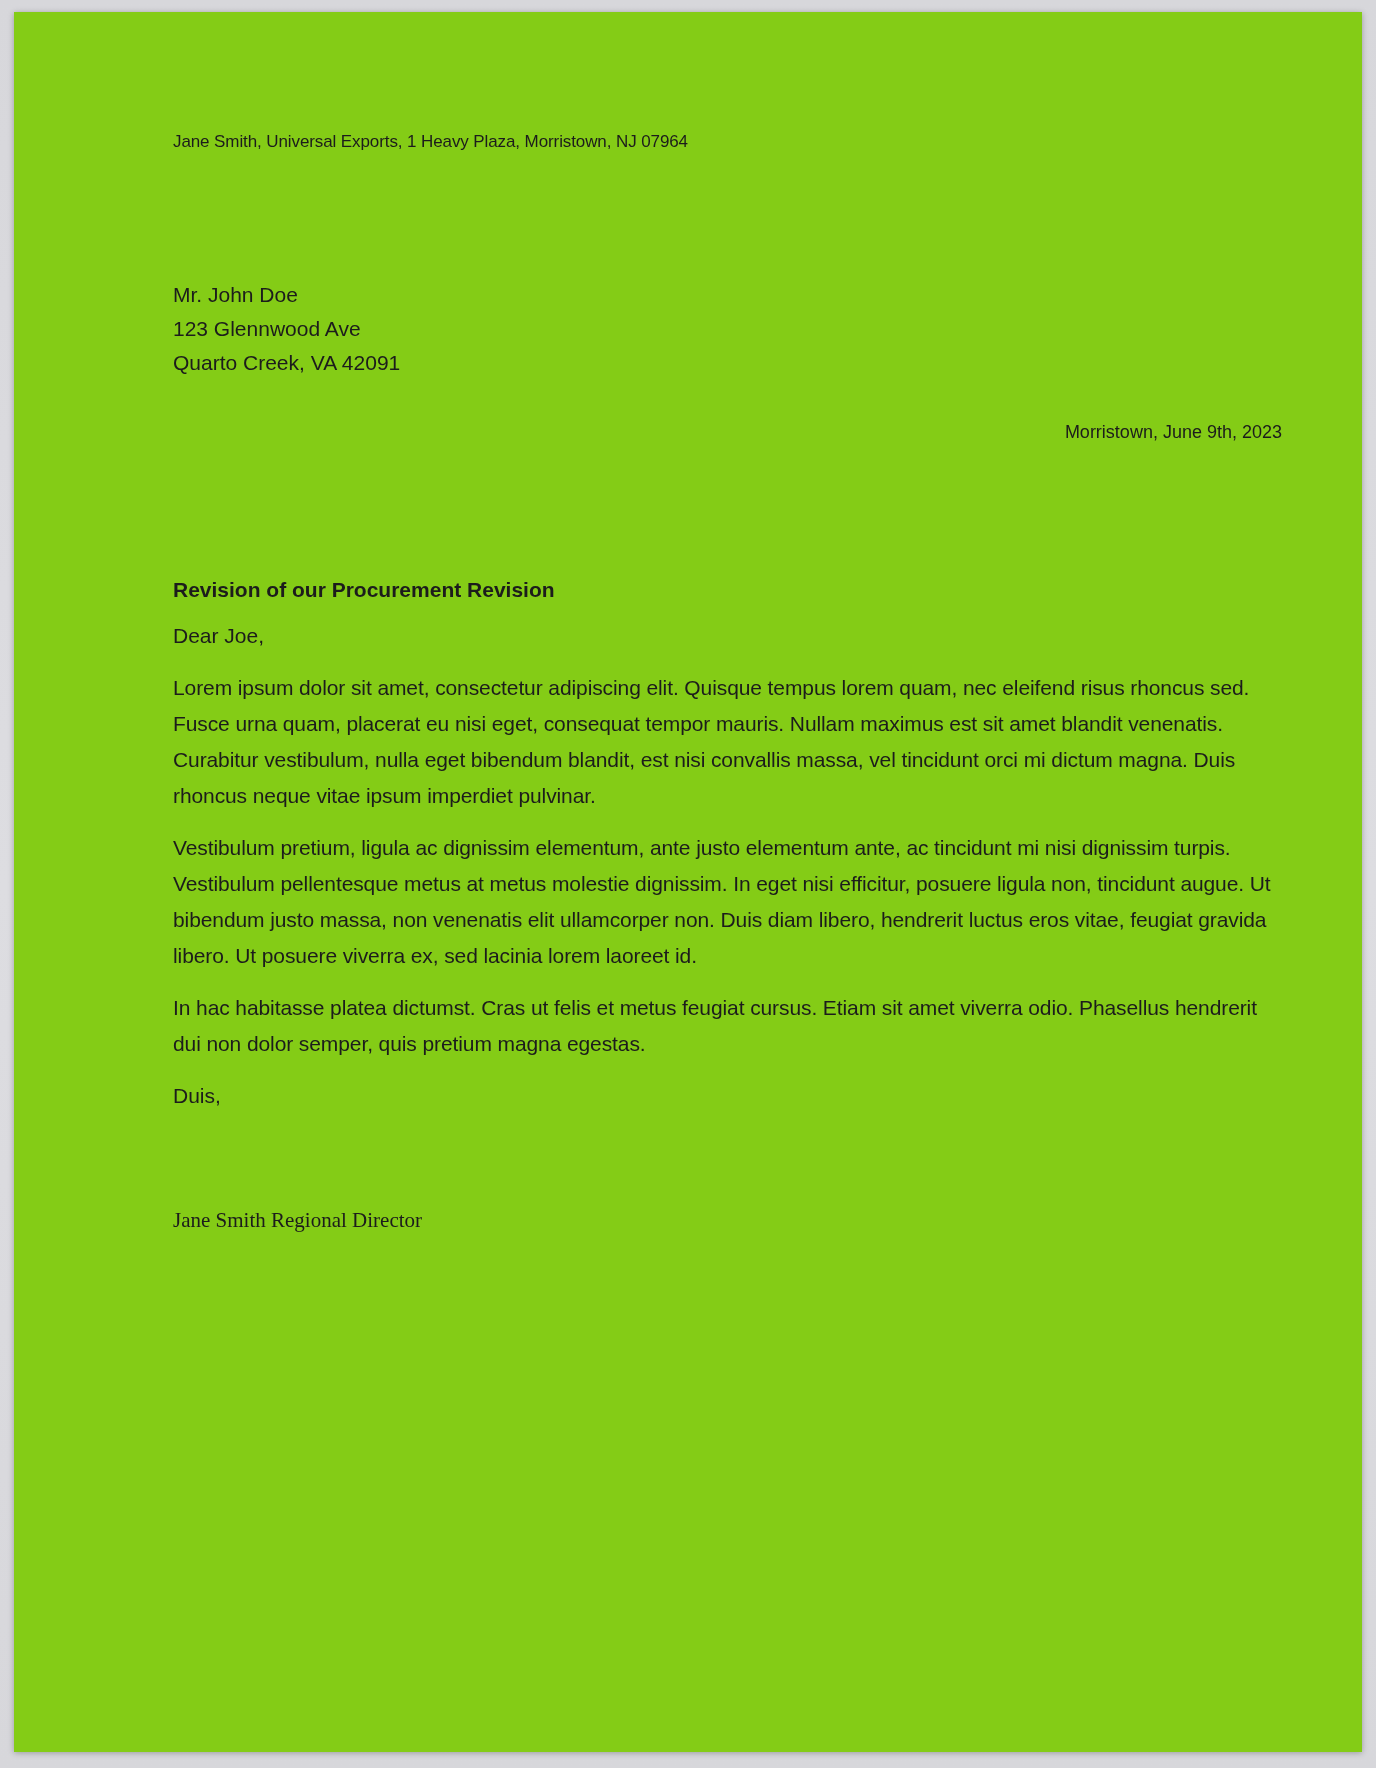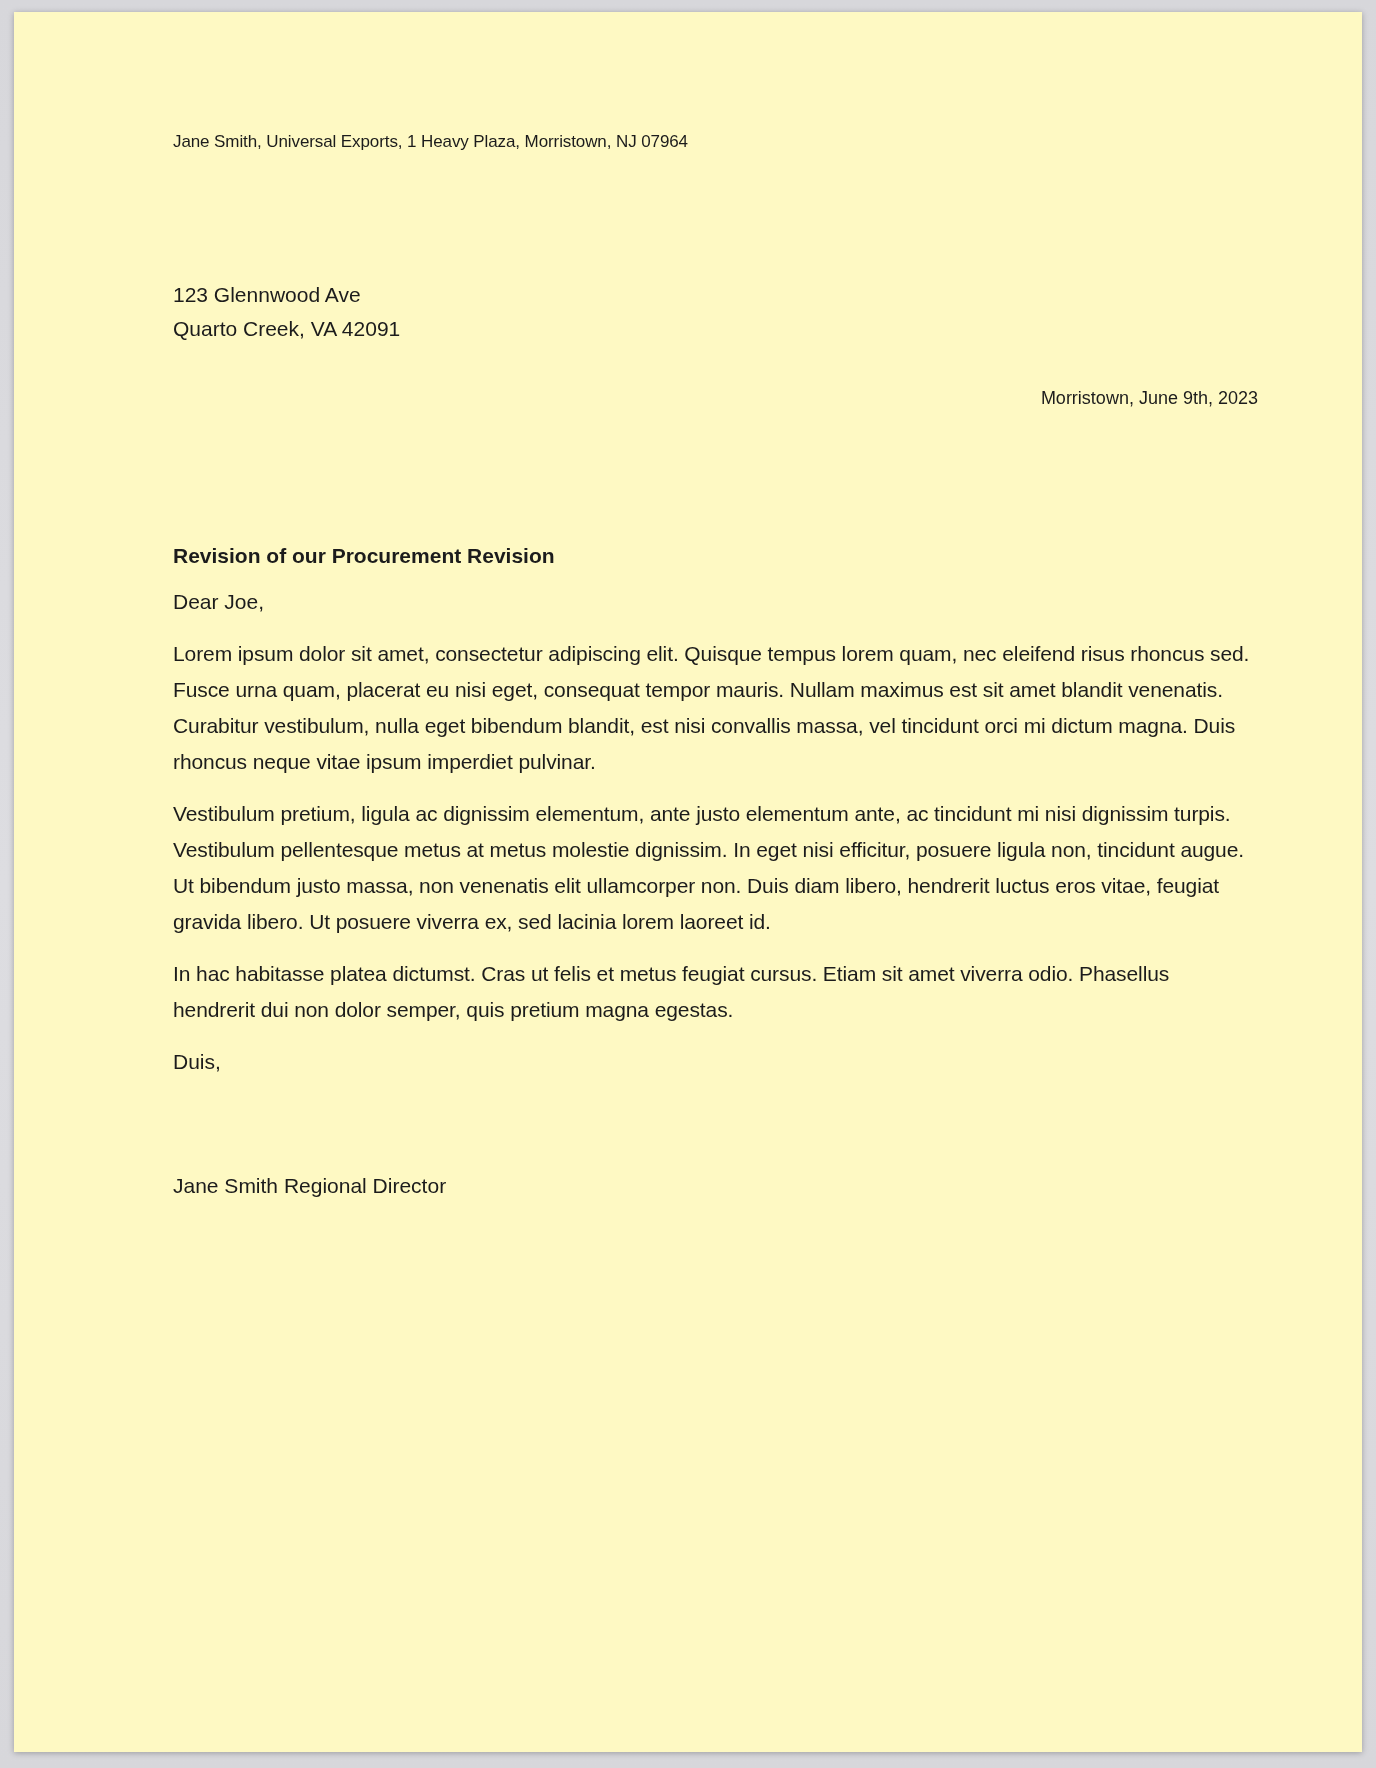--- a/index.html
+++ b/index.html
@@ -14,24 +14,24 @@
     color: #1c1c1c;
     position: relative;
     overflow: hidden;
   }
   .paper {
     position: absolute;
     left: 14px;
     top: 12px;
     right: 14px;
     bottom: 16px;
-    background: #fef9c3;
+    background: #84cc16;
     box-shadow: 0 1px 6px rgba(0,0,0,0.28);
     box-sizing: border-box;
-    padding: 118px 104px 0 159px;
+    padding: 118px 80px 0 159px;
   }
   .sender-line {
     font-size: 17px;
     line-height: 24px;
     letter-spacing: -0.1px;
   }
   .recipient-block {
     margin-top: 124px;
     font-size: 21px;
     line-height: 34px;
@@ -61,30 +61,32 @@
   }
   .closing {
     margin: 16px 0 0 0;
     font-size: 21px;
     line-height: 36px;
   }
   .signature {
     margin: 88px 0 0 0;
     font-size: 21px;
     line-height: 36px;
+    font-family: Liberation Serif, serif;
   }
 </style>
 </head>
 <body>
 
 <div class="paper">
 
   <div class="sender-line">Jane Smith, Universal Exports, 1 Heavy Plaza, Morristown, NJ 07964</div>
 
   <div class="recipient-block">
+    <div>Mr. John Doe</div>
     <div>123 Glennwood Ave</div>
     <div>Quarto Creek, VA 42091</div>
   </div>
 
   <div class="date-line">Morristown, June 9th, 2023</div>
 
   <p class="subject-line">Revision of our Procurement Revision</p>
 
   <p class="salutation">Dear Joe,</p>
 

